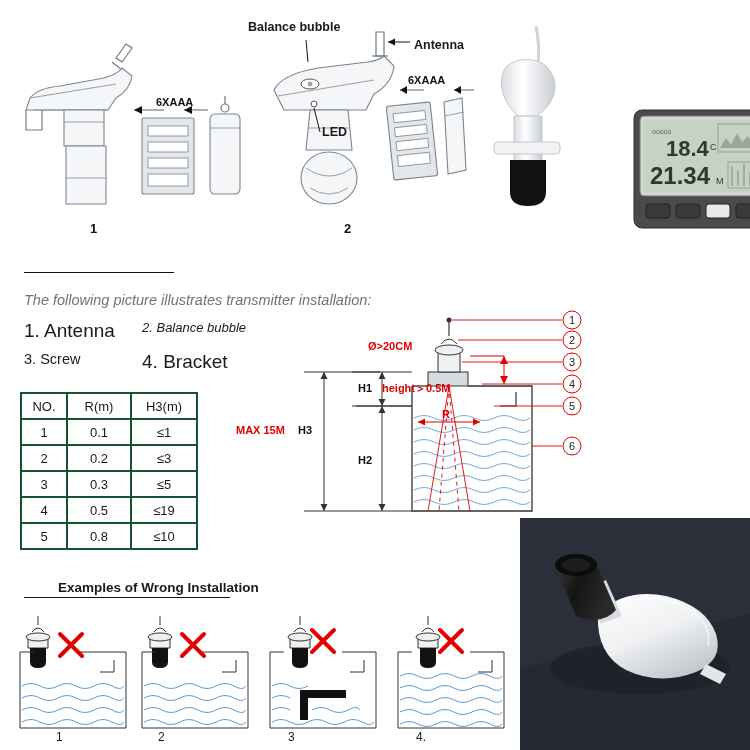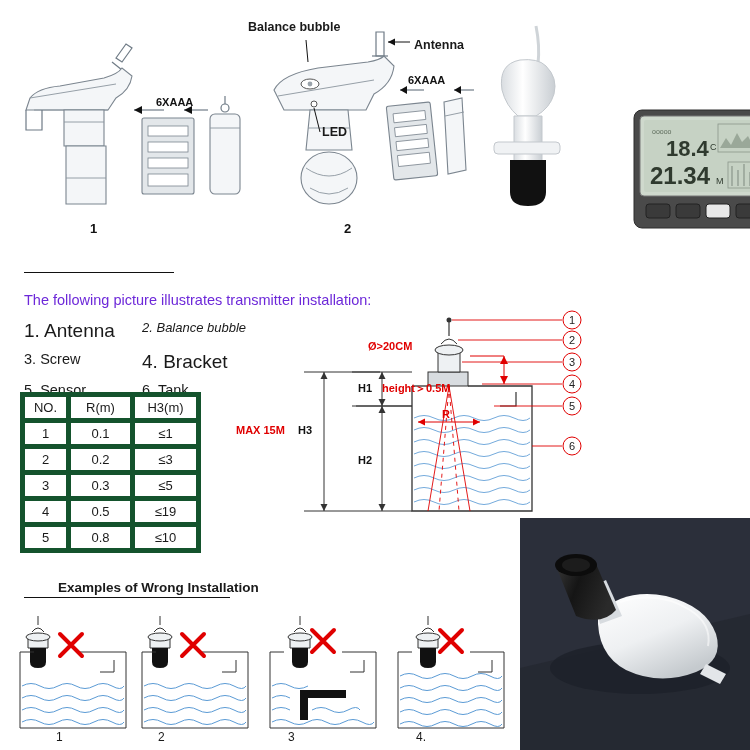--- a/index.html
+++ b/index.html
@@ -25,30 +25,30 @@
   .line { stroke:#6f7b86; fill:none; stroke-width:1.2; }
   .line-thin { stroke:#8b959e; fill:none; stroke-width:0.9; }
   .fill-light { fill:#f4f6f8; stroke:#7b858f; stroke-width:1.1; }
   .fill-mid { fill:#e3e7ea; stroke:#7b858f; stroke-width:1.1; }
   .lbl-b { font-size:11px; fill:#111; font-weight:bold; font-family:"Liberation Sans", sans-serif; }
 
   
   .sec-title {
     position:absolute; font-size:17px; font-weight:bold; color:#111;
   }
-  .para { position:absolute; font-size:14.5px; color:#6d28d9; }
+  .para { position:absolute; font-size:14.5px; color:#737373;font-style:italic; }
 
   
   table.spec {
     position:absolute;
     border-collapse:collapse;
     font-size:13px;
   }
   table.spec td, table.spec th {
-    border:5px solid #14532d;
+    border:2px solid #14532d;
     text-align:center;
     padding:2px 8px;
     font-weight:normal;
     height:26px;
   }
   table.spec th { font-weight:normal; }
   .col-no { width:46px; }
   .col-r  { width:64px; }
   .col-h3 { width:66px; }
   .redtxt { fill:#e00000; font-size:11px; font-weight:bold; font-family:"Liberation Sans", sans-serif; }
@@ -213,30 +213,20 @@
     <div style="display:flex; margin-bottom:9px;">
       <div style="width:118px; font-size:14.5px;">
         <span>3.</span>
         <span>Screw</span>
       </div>
       <div style="font-size:19px;">
         <span>4.</span>
         <span>Bracket</span>
       </div>
     </div>
-    <div style="display:flex;">
-      <div style="width:118px; font-size:14.5px;">
-        <span>5.</span>
-        <span>Sensor</span>
-      </div>
-      <div style="font-size:14.5px;">
-        <span>6.</span>
-        <span>Tank</span>
-      </div>
-    </div>
   </div>
 
   <table class="spec" style="left:20px; top:392px;">
     <tbody>
         <tr>
       <th class="col-no">NO.</th>
       <th class="col-r">R(m)</th>
       <th class="col-h3">H3(m)</th>
     </tr>
     <tr>

